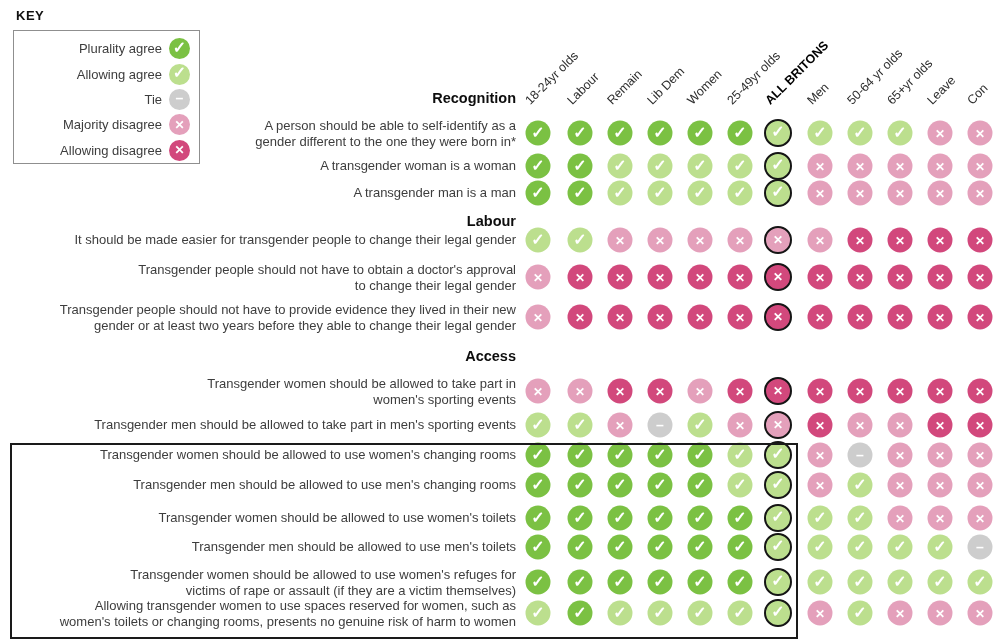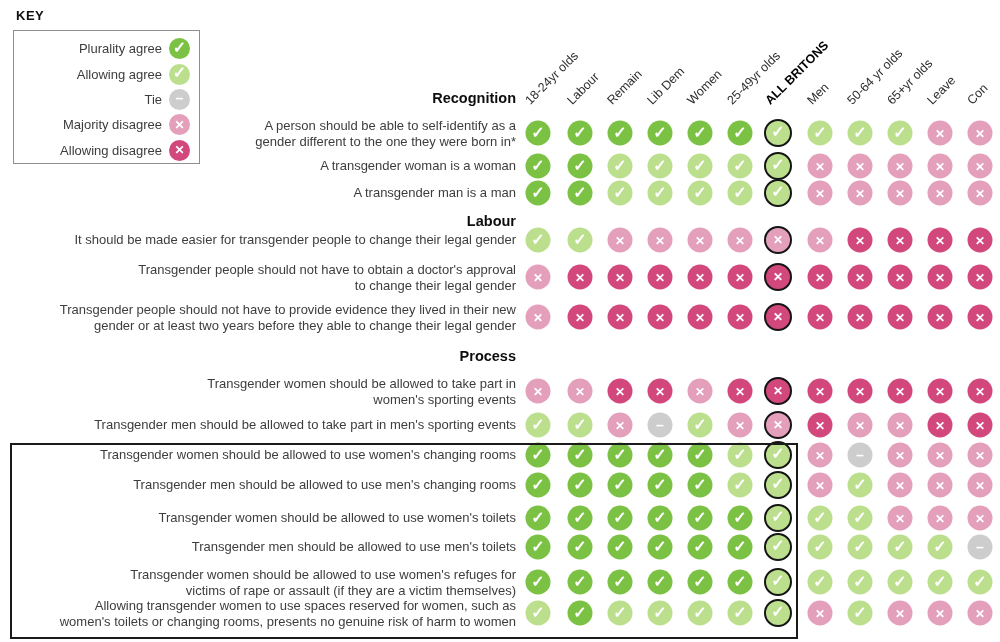--- a/index.html
+++ b/index.html
@@ -316,21 +316,21 @@
       </div>
       <div class="cell MD" style="left: 900px; top: 317px;">
         <span class="glyph-x">✕</span>
       </div>
       <div class="cell MD" style="left: 940px; top: 317px;">
         <span class="glyph-x">✕</span>
       </div>
       <div class="cell MD" style="left: 980px; top: 317px;">
         <span class="glyph-x">✕</span>
       </div>
-      <div class="section-header" style="top: 356px;">Process</div>
+      <div class="section-header" style="top: 356px;">Access</div>
       <div class="row-label" style="top: 391px;">Transgender women should be allowed to take part in
 women's sporting events</div>
       <div class="cell PD" style="left: 538px; top: 391px;">
         <span class="glyph-x">✕</span>
       </div>
       <div class="cell PD" style="left: 580px; top: 391px;">
         <span class="glyph-x">✕</span>
       </div>
       <div class="cell MD" style="left: 620px; top: 391px;">
         <span class="glyph-x">✕</span>

